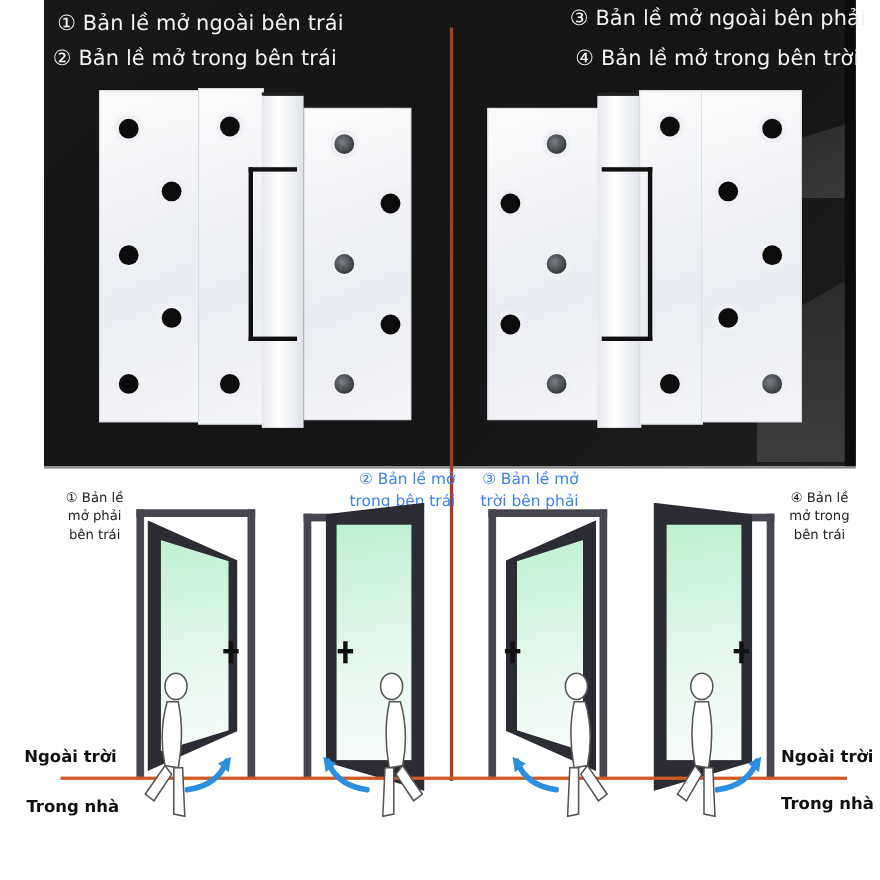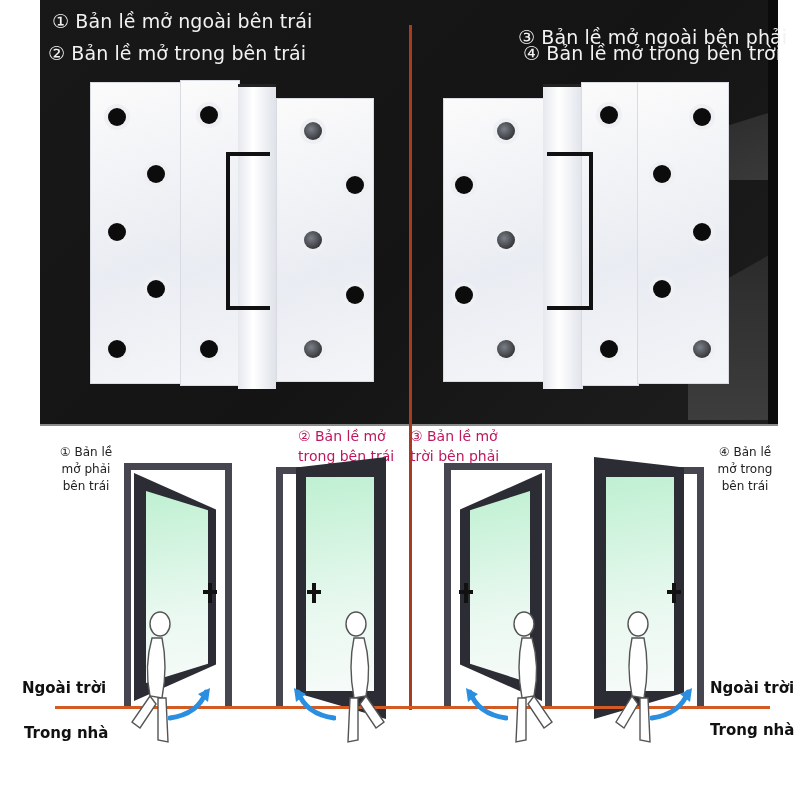--- a/index.html
+++ b/index.html
@@ -15,41 +15,41 @@
   
   .hinge{position:absolute;}
   .leaf{position:absolute;background:linear-gradient(160deg,#fbfbfb,#e9ecf2 60%,#f4f5f8);box-shadow:inset 0 0 0 1px #d8dbe2;}
   .hole{position:absolute;width:18px;height:18px;border-radius:50%;background:#0c0c0c;box-shadow:0 0 0 4px #eef0f4;}
   .hole.grey{background:radial-gradient(circle at 40% 40%,#7a7f88,#1b1b1b);}
   .knuckle{position:absolute;background:linear-gradient(90deg,#e6e8ee,#ffffff 40%,#dfe2e9);}
   .bracket{position:absolute;border:4px solid #111;}
 
   
   .label-sm{position:absolute;color:#222;font-size:12px;line-height:17px;text-align:center;white-space:nowrap;}
-  .label-md{position:absolute;color:#be185d;font-size:14px;line-height:20px;text-align:left;white-space:nowrap;}
+  .label-md{position:absolute;color:#3b82f6;font-size:14px;line-height:20px;text-align:right;white-space:nowrap;}
   .side-label{position:absolute;color:#111;font-weight:bold;font-size:15px;white-space:nowrap;}
   .door{position:absolute;}
   .frame{position:absolute;border:7px solid #464650;border-bottom:none;background:#ffffff;box-sizing:border-box;}
   .handle{position:absolute;width:4px;height:20px;background:#111;}
   .handle::after{content:"";position:absolute;left:-5px;top:7px;width:14px;height:4px;background:#111;}
   .arrow{position:absolute;}
   .person{position:absolute;}
 </style>
 </head>
 <body>
 
 <div class="photo">
   <div class="glare1"></div>
   <div class="glare2"></div>
   <div class="darkband"></div>
 </div>
 
 <div class="title" style="left:52px;top:10px;">① Bản lề mở ngoài bên trái</div>
 <div class="title" style="left:48px;top:42px;">② Bản lề mở trong bên trái</div>
-<div class="title" style="left:518px;top:26px;text-align:right;">③ Bản lề mở ngoài bên phải</div>
+<div class="title" style="left:518px;top:6px;text-align:right;">③ Bản lề mở ngoài bên phải</div>
 <div class="title" style="left:523px;top:42px;">④ Bản lề mở trong bên trời</div>
 
 <div class="hinge" style="left:90px;top:80px;width:286px;height:306px;">
   <div class="leaf" style="left:0;top:2px;width:92px;height:302px;"></div>
   <div class="leaf" style="left:90px;top:0;width:60px;height:306px;"></div>
   <div class="knuckle" style="left:148px;top:4px;width:38px;height:302px;border-top:3px solid #222;"></div>
   <div class="leaf" style="left:186px;top:18px;width:98px;height:284px;"></div>
   <div class="bracket" style="left:136px;top:72px;width:40px;height:150px;border-right:none;"></div>
   <div class="hole" style="left:18px;top:28px;"></div>
   <div class="hole" style="left:57px;top:85px;"></div>

